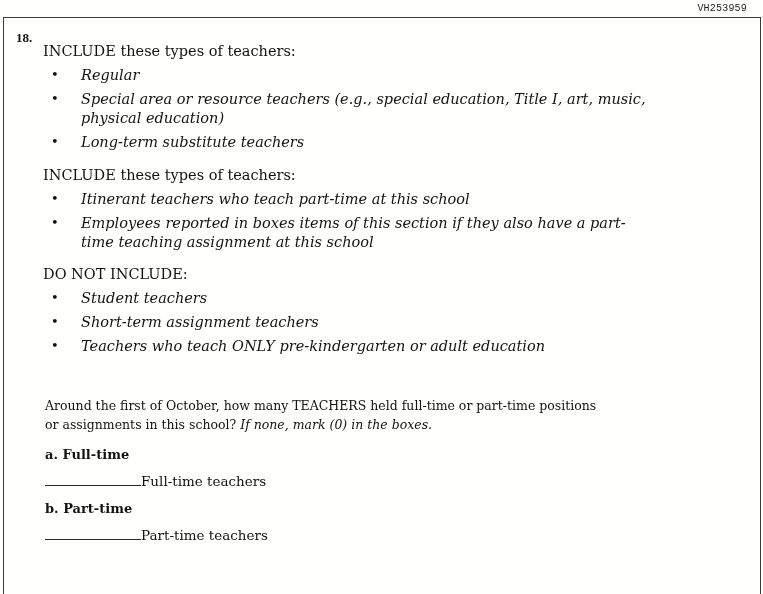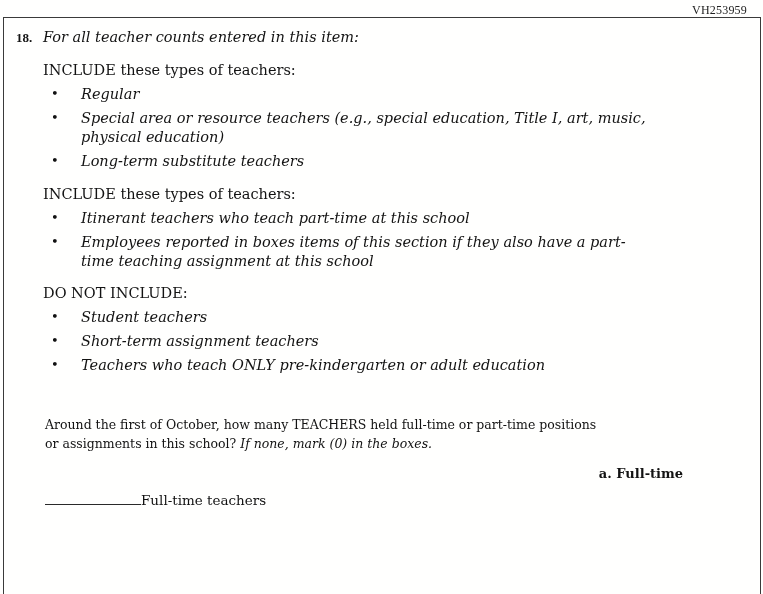--- a/index.html
+++ b/index.html
@@ -2,61 +2,60 @@
 <html><head>
 <meta charset="utf-8">
 <style>
   * { margin:0; padding:0; box-sizing:border-box; }
   html,body { width:763px; height:594px; background:#fff; }
   .page {
     position:relative; width:763px; height:594px; background:#fffffe;
     font-family:"DejaVu Serif", serif; color:#131313; overflow:hidden;
   }
   .form-code {
-    position:absolute; top:3px; right:16px; font-size:12px; letter-spacing:.2px;
-    color:#222; font-family:Liberation Serif, serif;
+    position:absolute; top:3px; right:16px; font-size:10px; letter-spacing:.2px;
+    color:#222; font-family:Liberation Mono, monospace;
   }
   .border-box {
     position:absolute; top:17px; left:3px; right:2px; bottom:-1px;
     border-top:1px solid #3a3a3a; border-left:1px solid #3a3a3a; border-right:1px solid #3a3a3a;
     padding:11px 12px 0 12px;
   }
   .item-row { display:flex; }
   .item-num { font-weight:bold; font-size:13px; width:27px; flex:0 0 27px; padding-top:1px;font-family:Liberation Serif, serif; }
   .content { flex:1; max-width:640px; }
   .intro { font-style:italic; font-size:14.5px; margin-bottom:17px; }
   .sec-heading { font-size:14.5px; margin:14px 0 7px 0; }
   .section { margin-bottom:3px; }
   .bullet { display:flex; margin:0 0 5px 8px; }
   .dot { flex:0 0 30px; font-size:13px; padding-top:1px; color:#111; }
   .btxt { font-style:italic; font-size:14.5px; line-height:1.32; max-width:565px; }
   .spacer-lg { height:36px; }
   .question { font-size:12.5px; line-height:1.5; max-width:562px; margin:0 0 10px 2px; }
   .q-italic { font-style:italic; }
-  .field-label { font-weight:bold; font-size:13px; margin:12px 0 10px 2px;text-align:right; }
+  .field-label { font-weight:bold; font-size:13px; margin:12px 0 10px 2px; }
   .field-row { display:flex; align-items:baseline; margin:0 0 10px 2px; }
   .blank {
     display:inline-block; width:96px; height:14px;
     border-bottom:1px solid #2a2a2a; cursor:text;
   }
   .unit { font-size:13.5px; }
 </style>
 </head>
 <body>
 
 <div class="page">
 
   <div class="form-code">VH253959</div>
 
   <div class="border-box">
     <div class="item-row">
       <div class="item-num">18.</div>
       <div class="content">
 
-        <p class="intro">For all teacher counts entered in this item:</p>
 
         <div class="section">
           <p class="sec-heading">INCLUDE these types of teachers:</p>
           <div class="bullet">
             <span class="dot">•</span>
             <span class="btxt">Regular</span>
           </div>
           <div class="bullet">
             <span class="dot">•</span>
             <span class="btxt">Special area or resource teachers (e.g., special education, Title I, art, music, physical education)</span>
@@ -100,17 +99,24 @@
         <p class="question"><span>Around the first of October, how many TEACHERS held full-time or part-time positions or assignments in this school? </span><span class="q-italic">If none, mark (0) in the boxes.</span></p>
 
         <div>
           <p class="field-label">a. Full-time</p>
           <div class="field-row">
             <span class="blank"></span>
             <span class="unit">Full-time teachers</span>
           </div>
         </div>
 
+        <div>
+          <p class="field-label">b. Part-time</p>
+          <div class="field-row">
+            <span class="blank"></span>
+            <span class="unit">Part-time teachers</span>
+          </div>
+        </div>
 
       </div>
     </div>
   </div>
 </div>
 
 </body></html>

